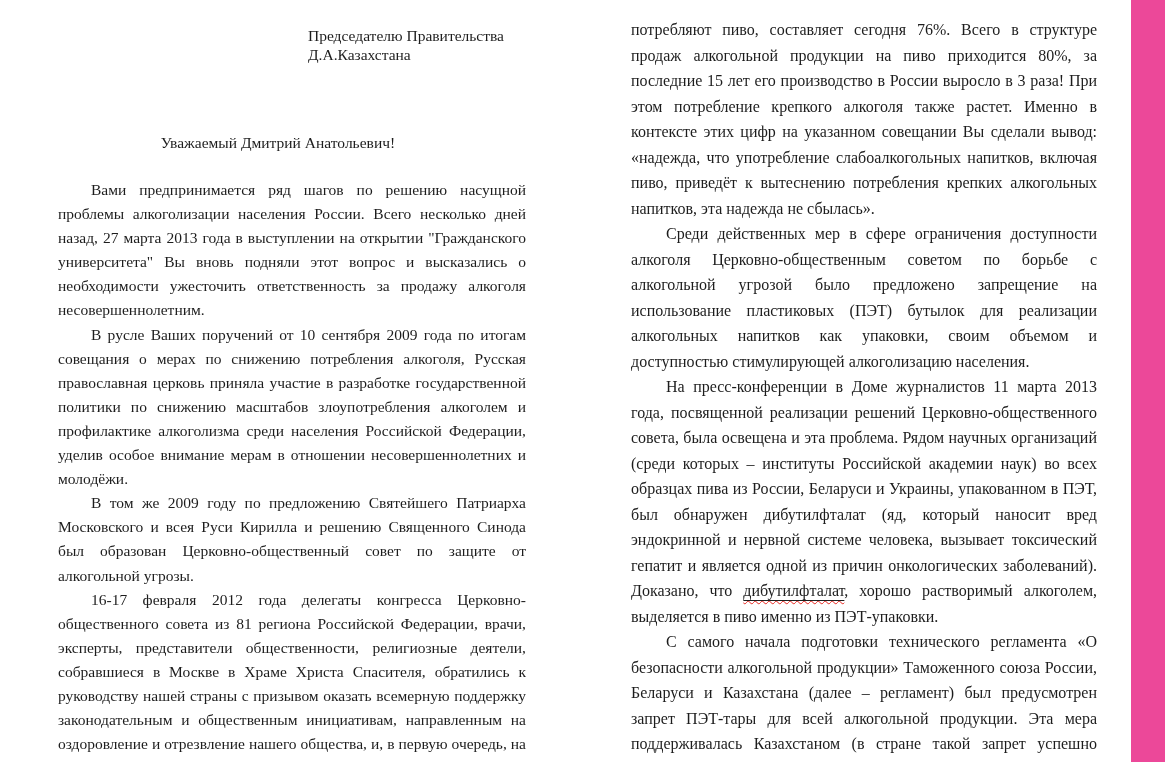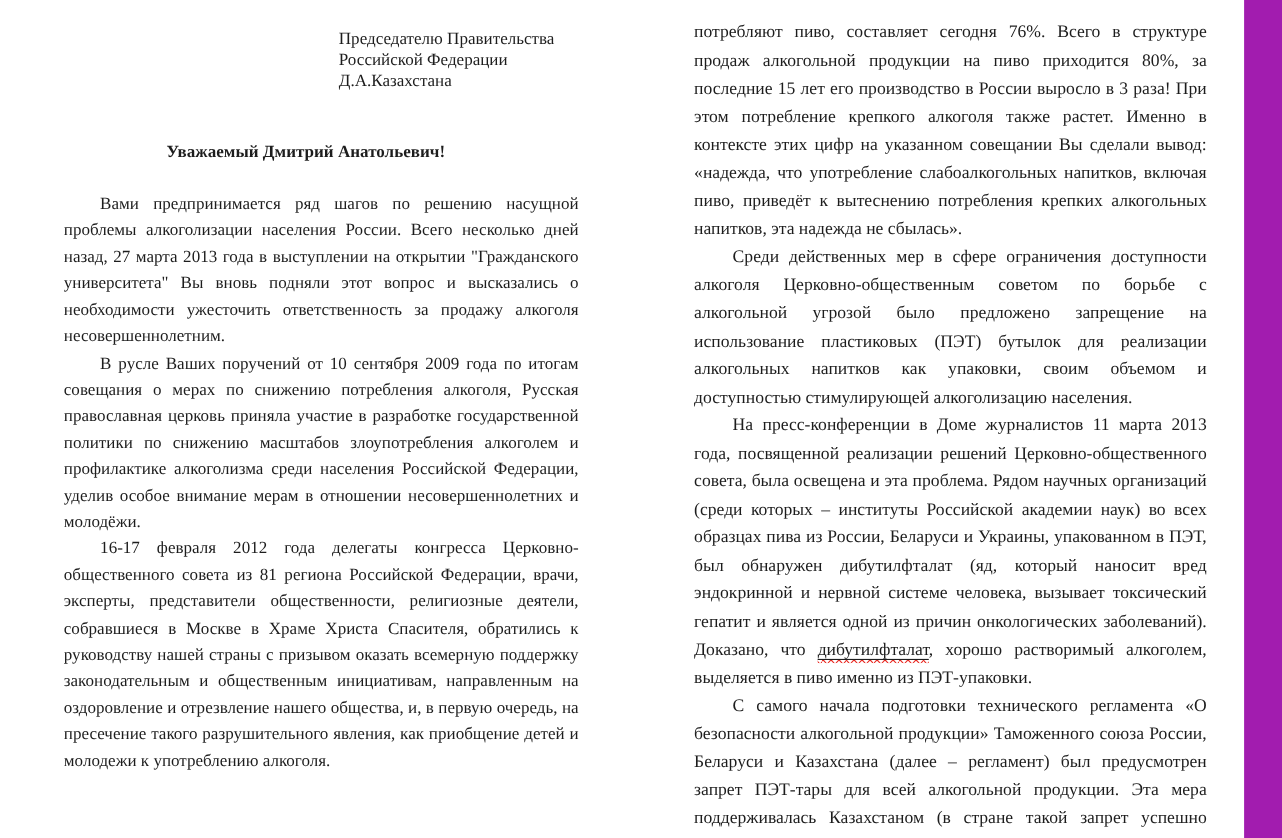--- a/index.html
+++ b/index.html
@@ -3,21 +3,21 @@
 <meta charset="utf-8">
 <style>
   * { margin: 0; padding: 0; box-sizing: border-box; }
   html, body { background: #ffffff; }
 
   .canvas {
     position: relative;
     width: 1165px;
     height: 762px;
     overflow: hidden;
-    background: #a21caf;
+    background: #ec4899;
     font-family: "Liberation Serif", "DejaVu Serif", serif;
     color: #1d1d1d;
   }
 
   .page {
     position: absolute;
     top: 0;
     height: 762px;
     background: #ffffff;
   }
@@ -43,25 +43,24 @@
     width: 496px;
   }
   .recipient {
     margin-top: 26px;
     margin-left: 278px;
     font-size: 15.5px;
     line-height: 19px;
     text-align: left;
   }
   .salutation {
-    margin-top: 44px;
+    margin-top: 67px;
     font-size: 15.5px;
     line-height: 24px;
     text-align: center;
-    font-weight: bold;
   }
   .p1-body { margin-top: 23px; }
   .p1-content p.body-para {
     font-size: 15.5px;
     line-height: 24.1px;
     text-align: justify;
     text-indent: 33px;
     margin-left: 28px;
   }
 
@@ -94,27 +93,27 @@
 </style>
 </head>
 <body>
 
 <div class="canvas">
 
   <div class="page page-1">
     <div class="p1-content">
       <div class="recipient">
         <div>Председателю Правительства</div>
-        <div>Российской Федерации</div>
         <div>Д.А.Казахстана</div>
       </div>
       <div class="salutation">Уважаемый Дмитрий Анатольевич!</div>
       <div class="p1-body">
         <p class="body-para">Вами предпринимается ряд шагов по решению насущной проблемы алкоголизации населения России. Всего несколько дней назад, 27 марта 2013 года в выступлении на открытии "Гражданского университета" Вы вновь подняли этот вопрос и высказались о необходимости ужесточить ответственность за продажу алкоголя несовершеннолетним.</p>
         <p class="body-para">В русле Ваших поручений от 10 сентября 2009 года по итогам совещания о мерах по снижению потребления алкоголя, Русская православная церковь приняла участие в разработке государственной политики по снижению масштабов злоупотребления алкоголем и профилактике алкоголизма среди населения Российской Федерации, уделив особое внимание мерам в отношении несовершеннолетних и молодёжи.</p>
+        <p class="body-para">В том же 2009 году по предложению Святейшего Патриарха Московского и всея Руси Кирилла и решению Священного Синода был образован Церковно-общественный совет по защите от алкогольной угрозы.</p>
         <p class="body-para">16-17 февраля 2012 года делегаты конгресса Церковно-общественного совета из 81 региона Российской Федерации, врачи, эксперты, представители общественности, религиозные деятели, собравшиеся в Москве в Храме Христа Спасителя, обратились к руководству нашей страны с призывом оказать всемерную поддержку законодательным и общественным инициативам, направленным на оздоровление и отрезвление нашего общества, и, в первую очередь, на пресечение такого разрушительного явления, как приобщение детей и молодежи к употреблению алкоголя.</p>
 
       </div>
     </div>
   </div>
 
   <div class="page-gap"></div>
 
   <div class="page page-2">
     <div class="p2-content">

